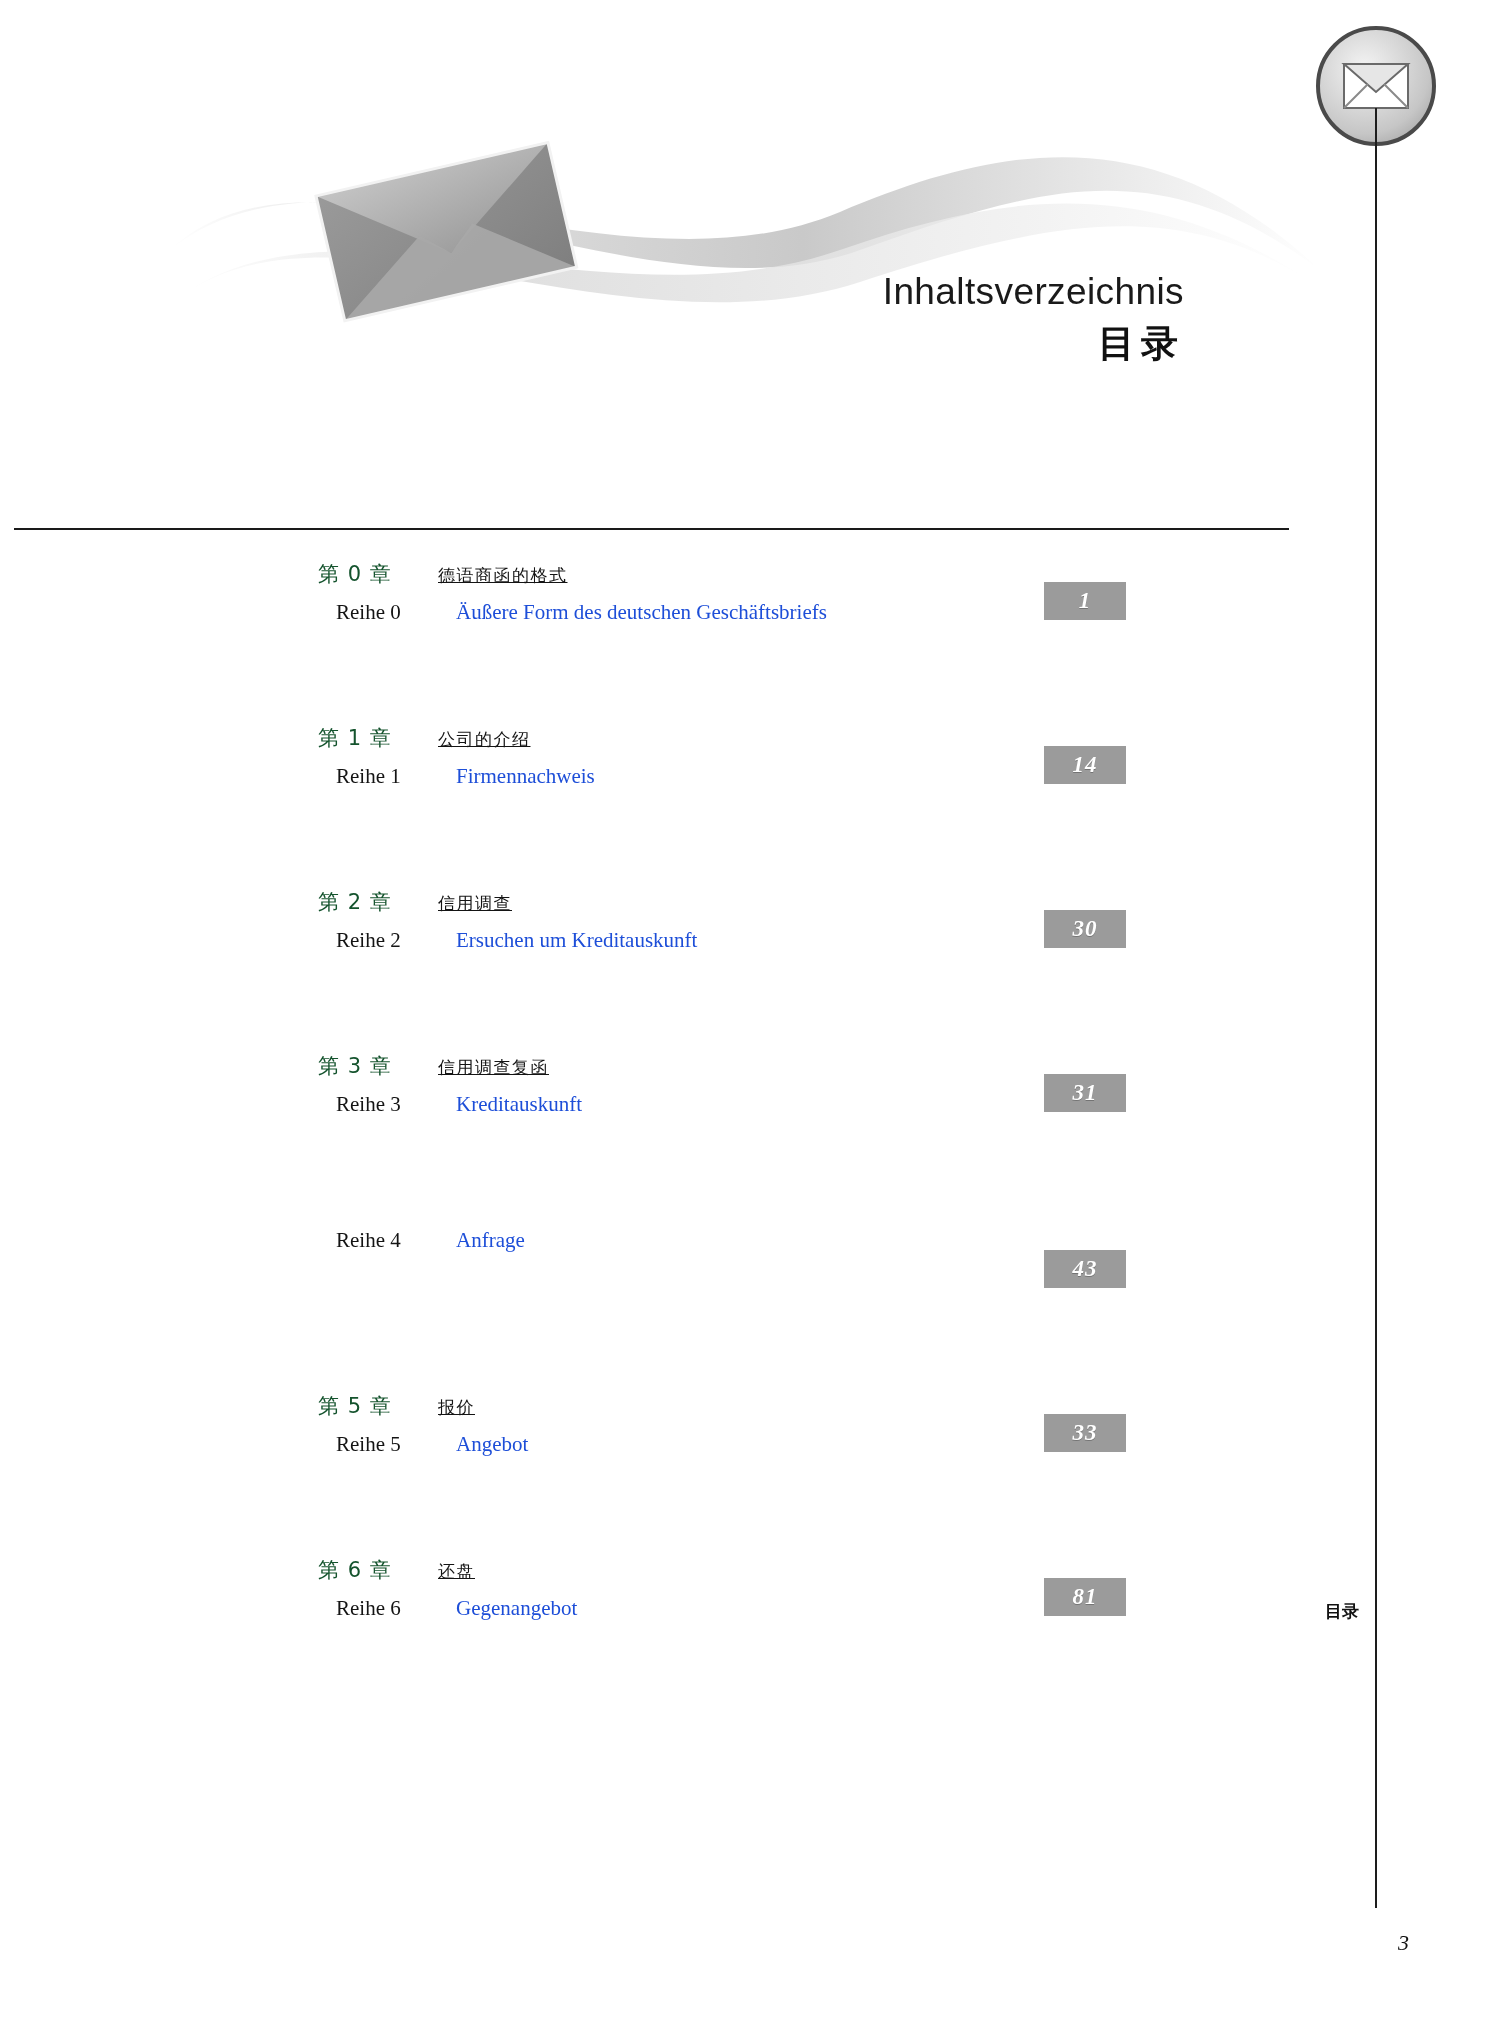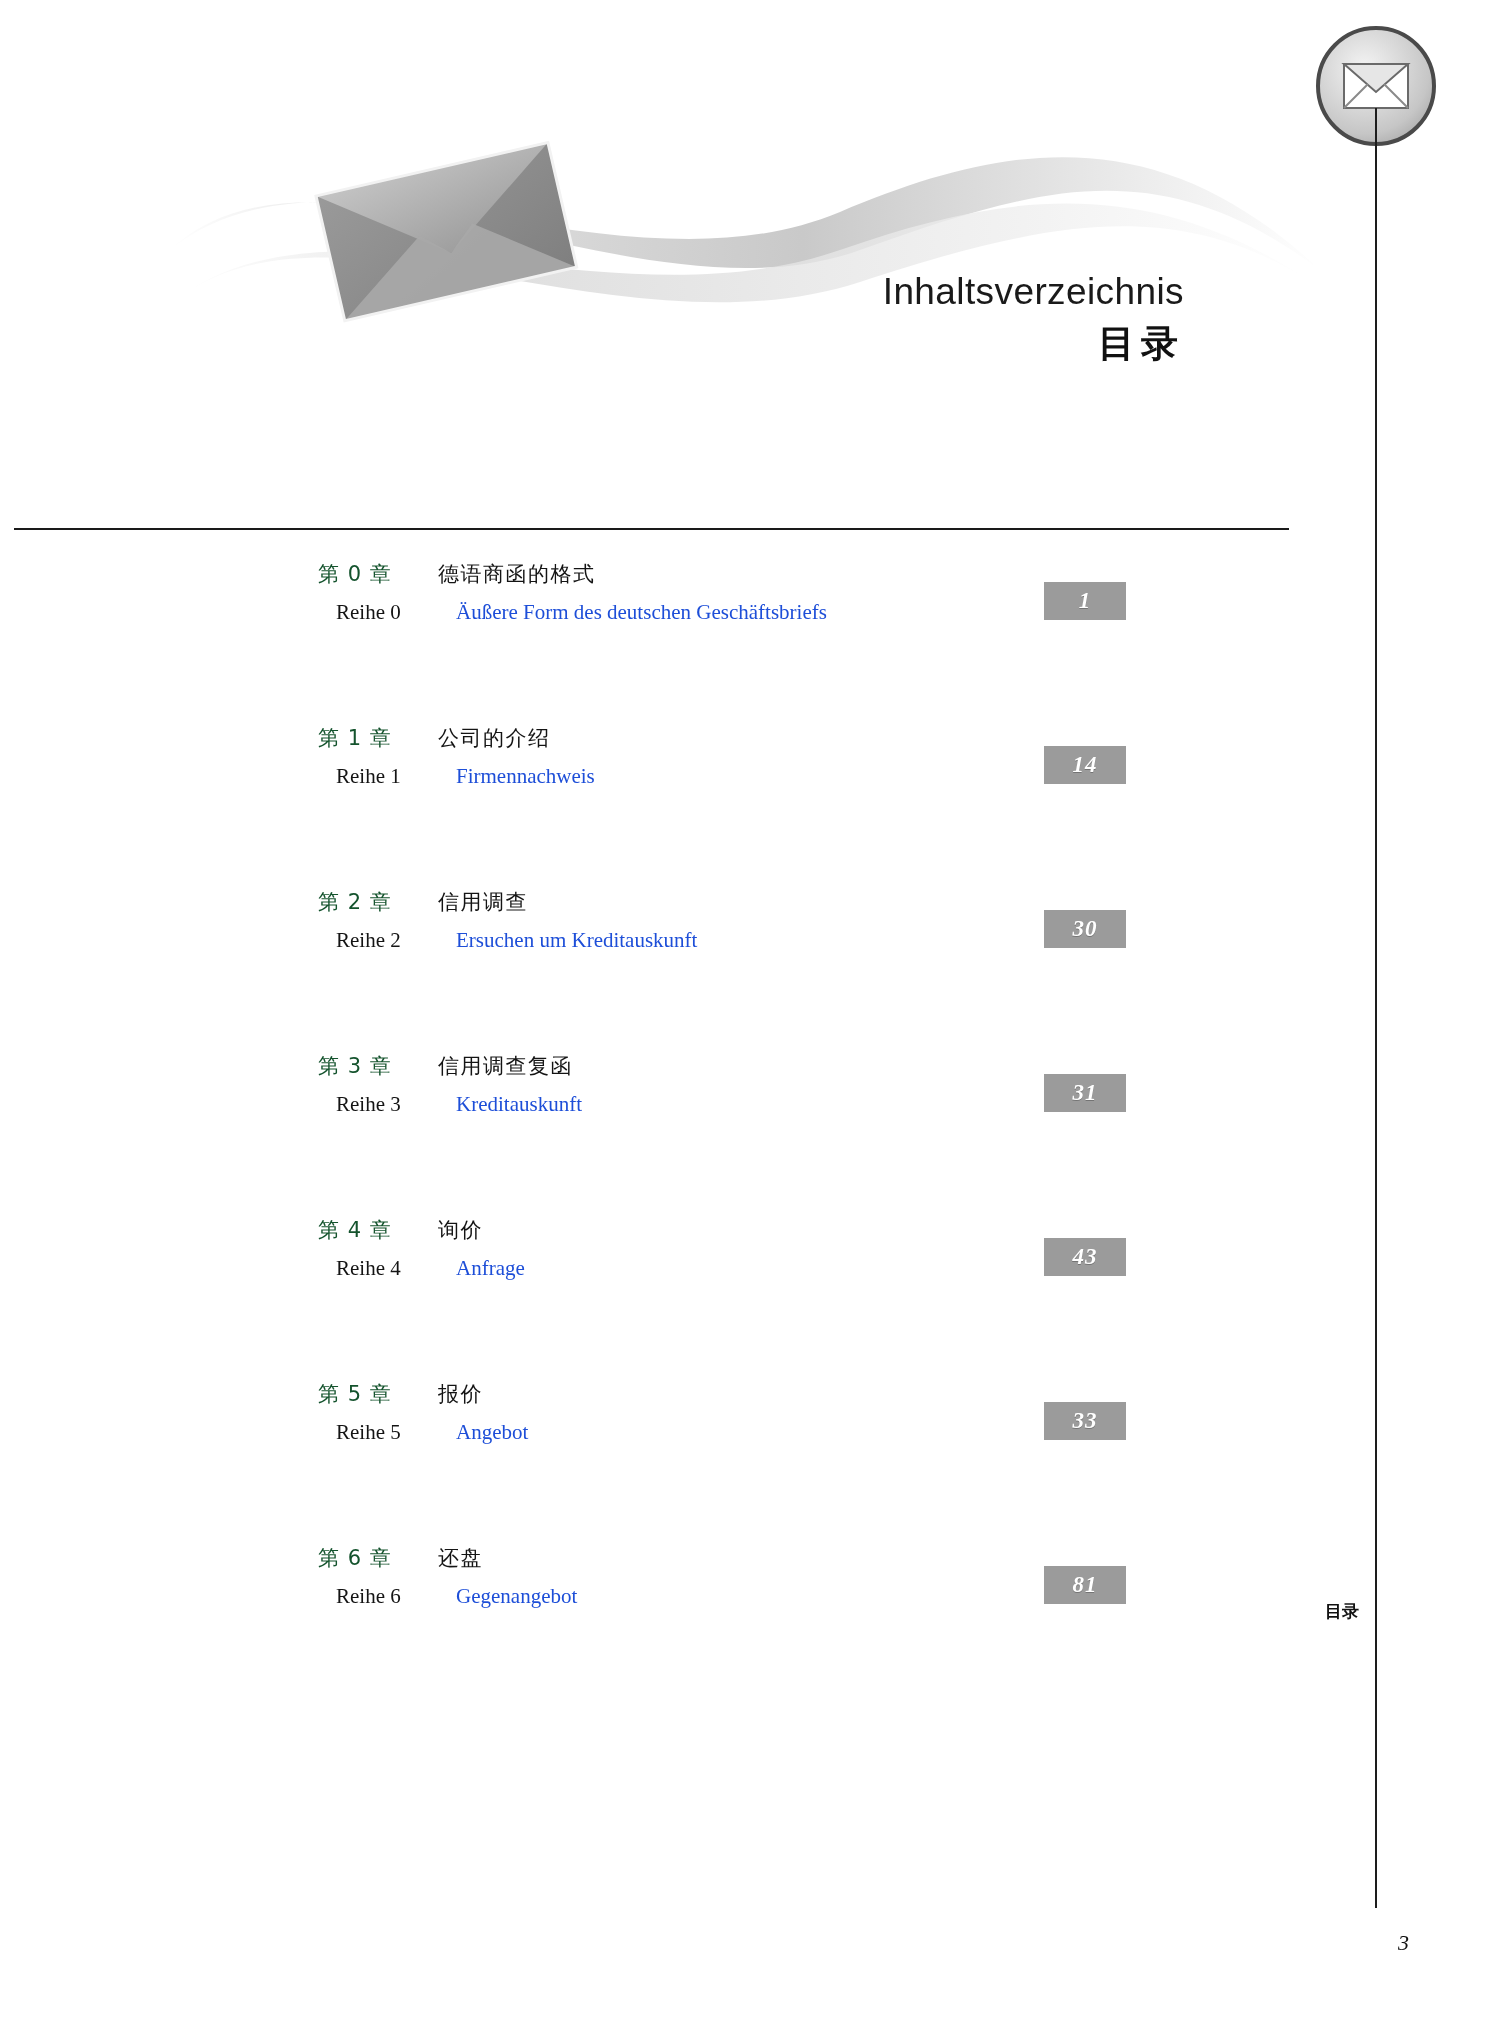--- a/index.html
+++ b/index.html
@@ -124,23 +124,24 @@
   }
   .col-label-zh {
     width: 120px;
     font-family: "DejaVu Sans", sans-serif;
     font-size: 21px;
     color: #14532d;
     letter-spacing: 1px;
   }
   .col-title-zh {
     font-family: "DejaVu Sans", sans-serif;
-    font-size: 21px;
+    font-size: 17px;
     color: #141414;
     letter-spacing: 1.5px;
+    text-decoration: underline;
   }
   .col-label-de {
     width: 120px;
     font-family: "Liberation Serif", serif;
     font-size: 21px;
     color: #141414;
   }
   .col-title-de {
     font-family: "Liberation Serif", serif;
     font-size: 21px;
@@ -275,24 +276,20 @@
         <span class="col-title-zh">信用调查复函</span>
       </div>
       <div class="row row-de">
         <span class="col-label-de">Reihe 3</span>
         <span class="col-title-de">Kreditauskunft</span>
       </div>
       <div class="page-chip">31</div>
     </div>
 
     <div class="toc-entry">
-      <div class="row row-zh">
-        <span class="col-label-zh">第 4 章</span>
-        <span class="col-title-zh">询价</span>
-      </div>
       <div class="row row-de">
         <span class="col-label-de">Reihe 4</span>
         <span class="col-title-de">Anfrage</span>
       </div>
       <div class="page-chip">43</div>
     </div>
 
     <div class="toc-entry">
       <div class="row row-zh">
         <span class="col-label-zh">第 5 章</span>

